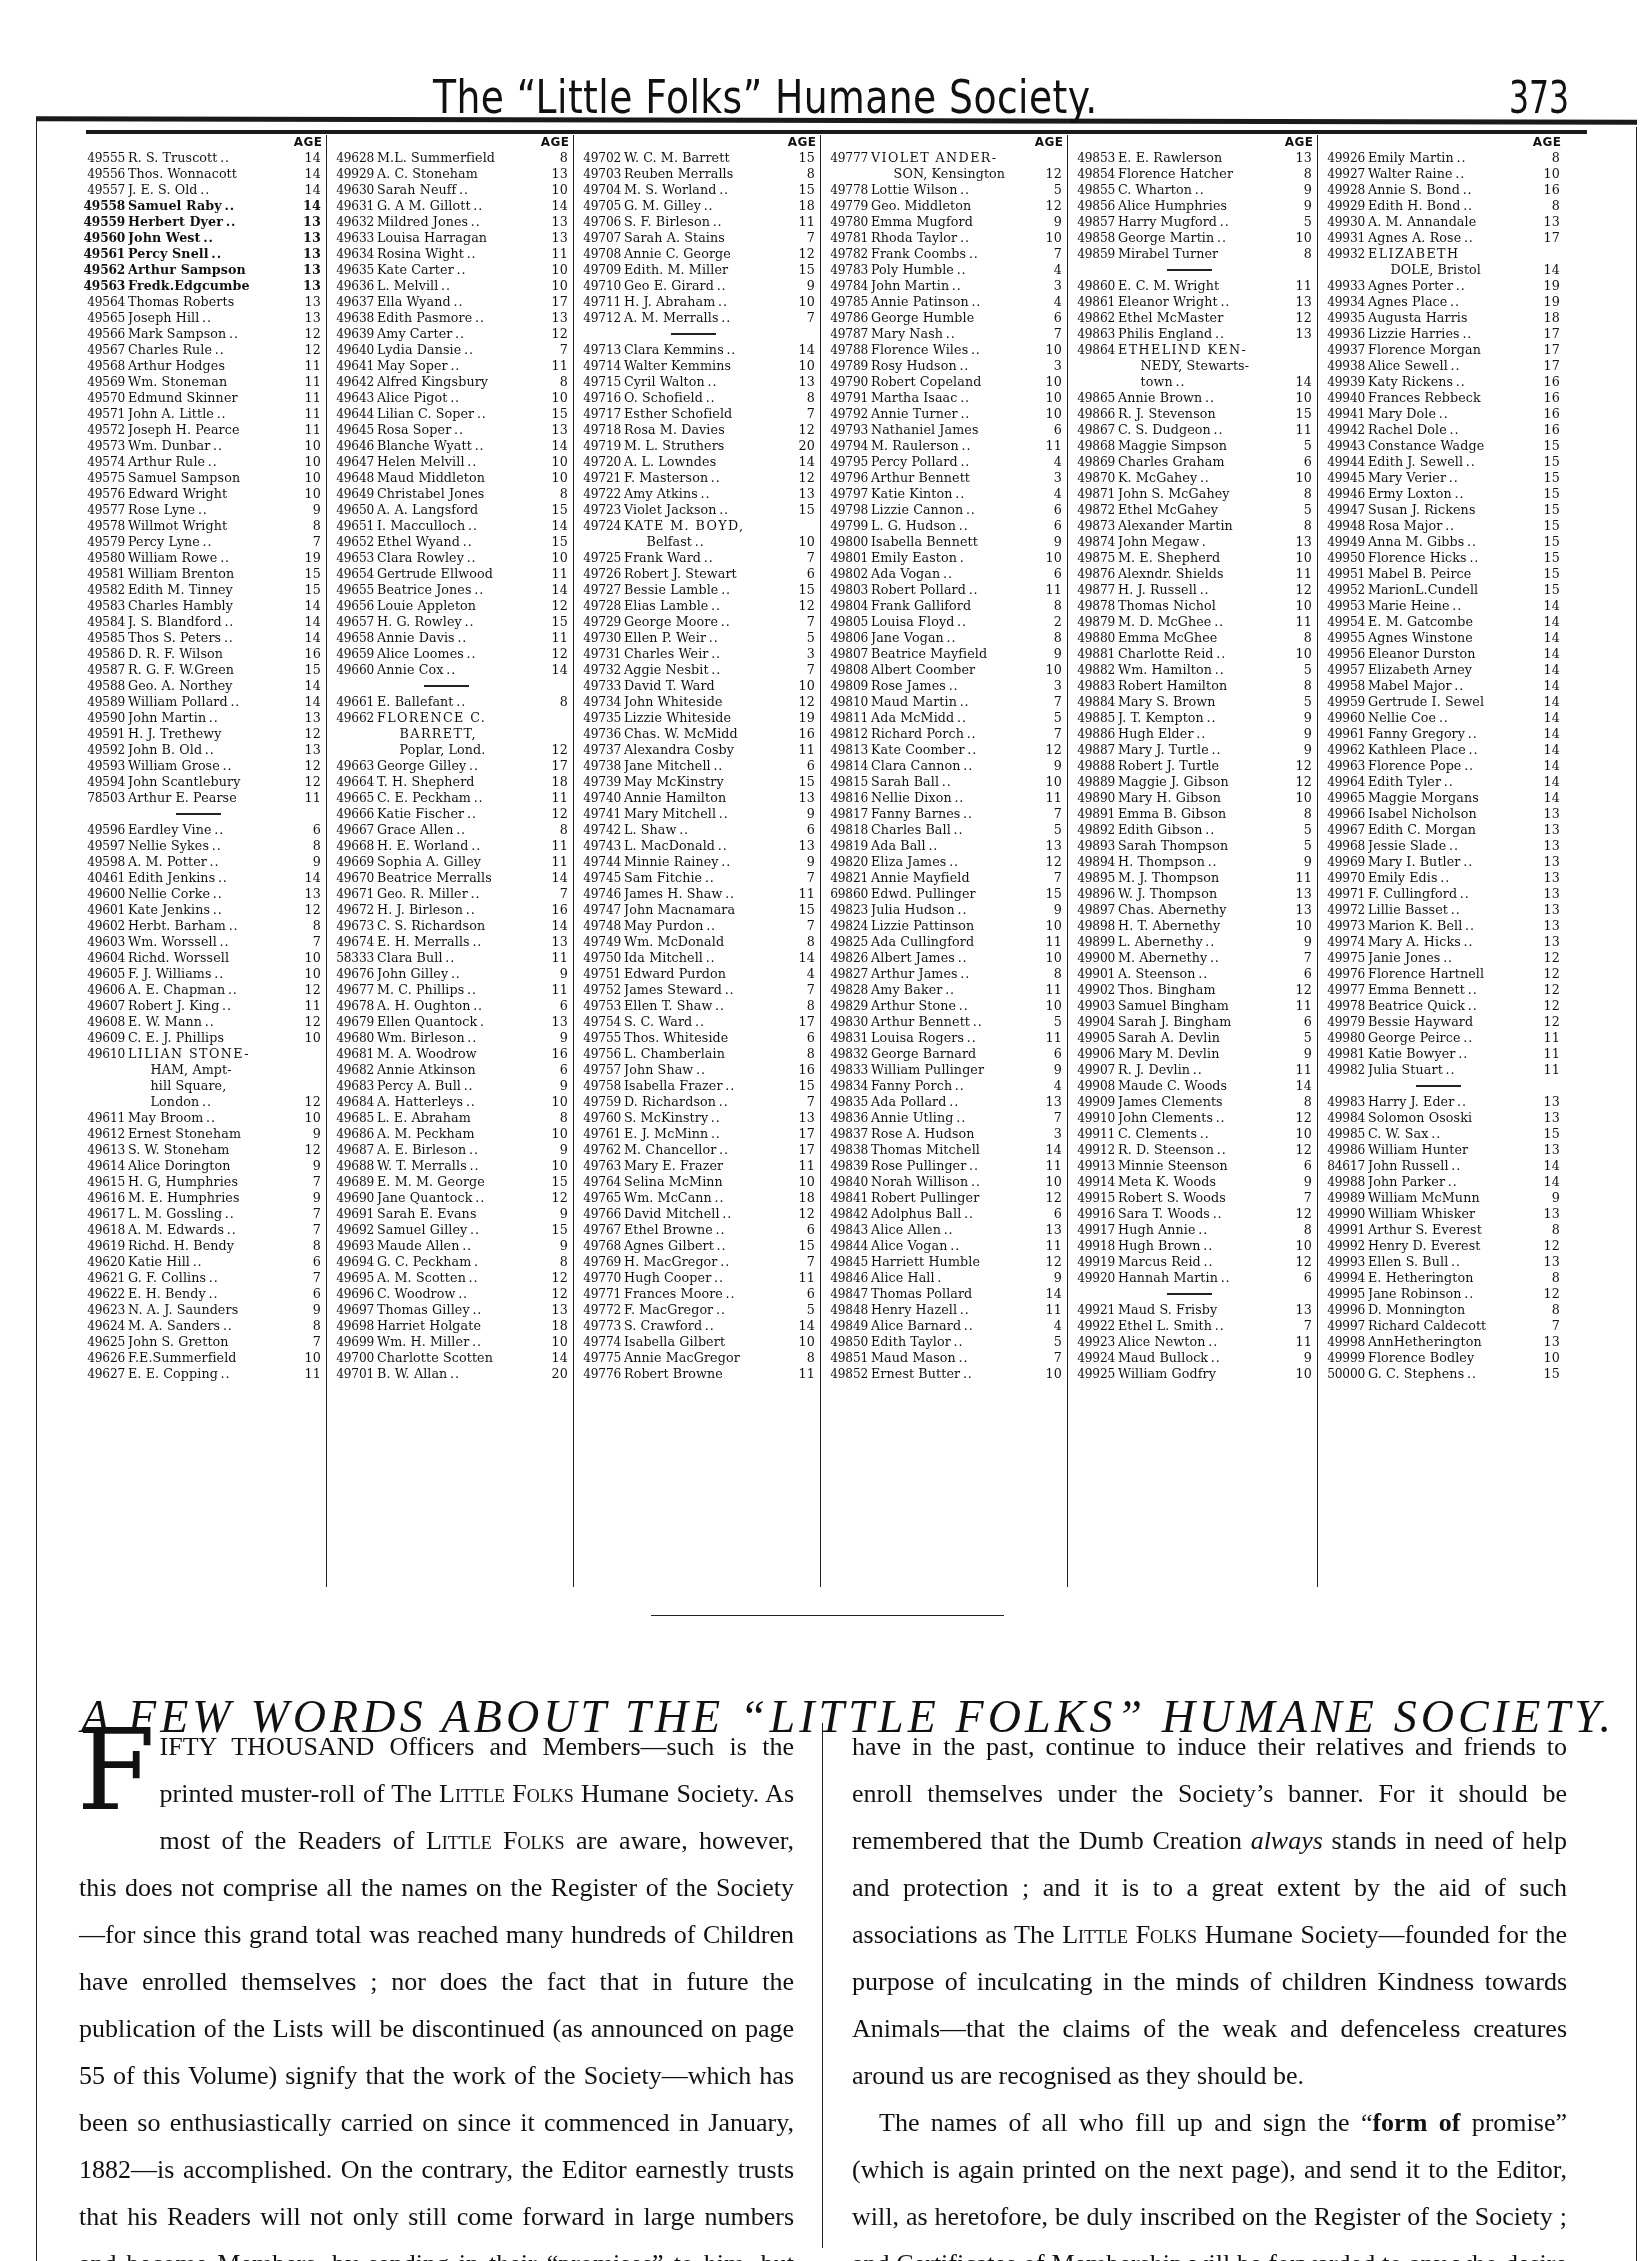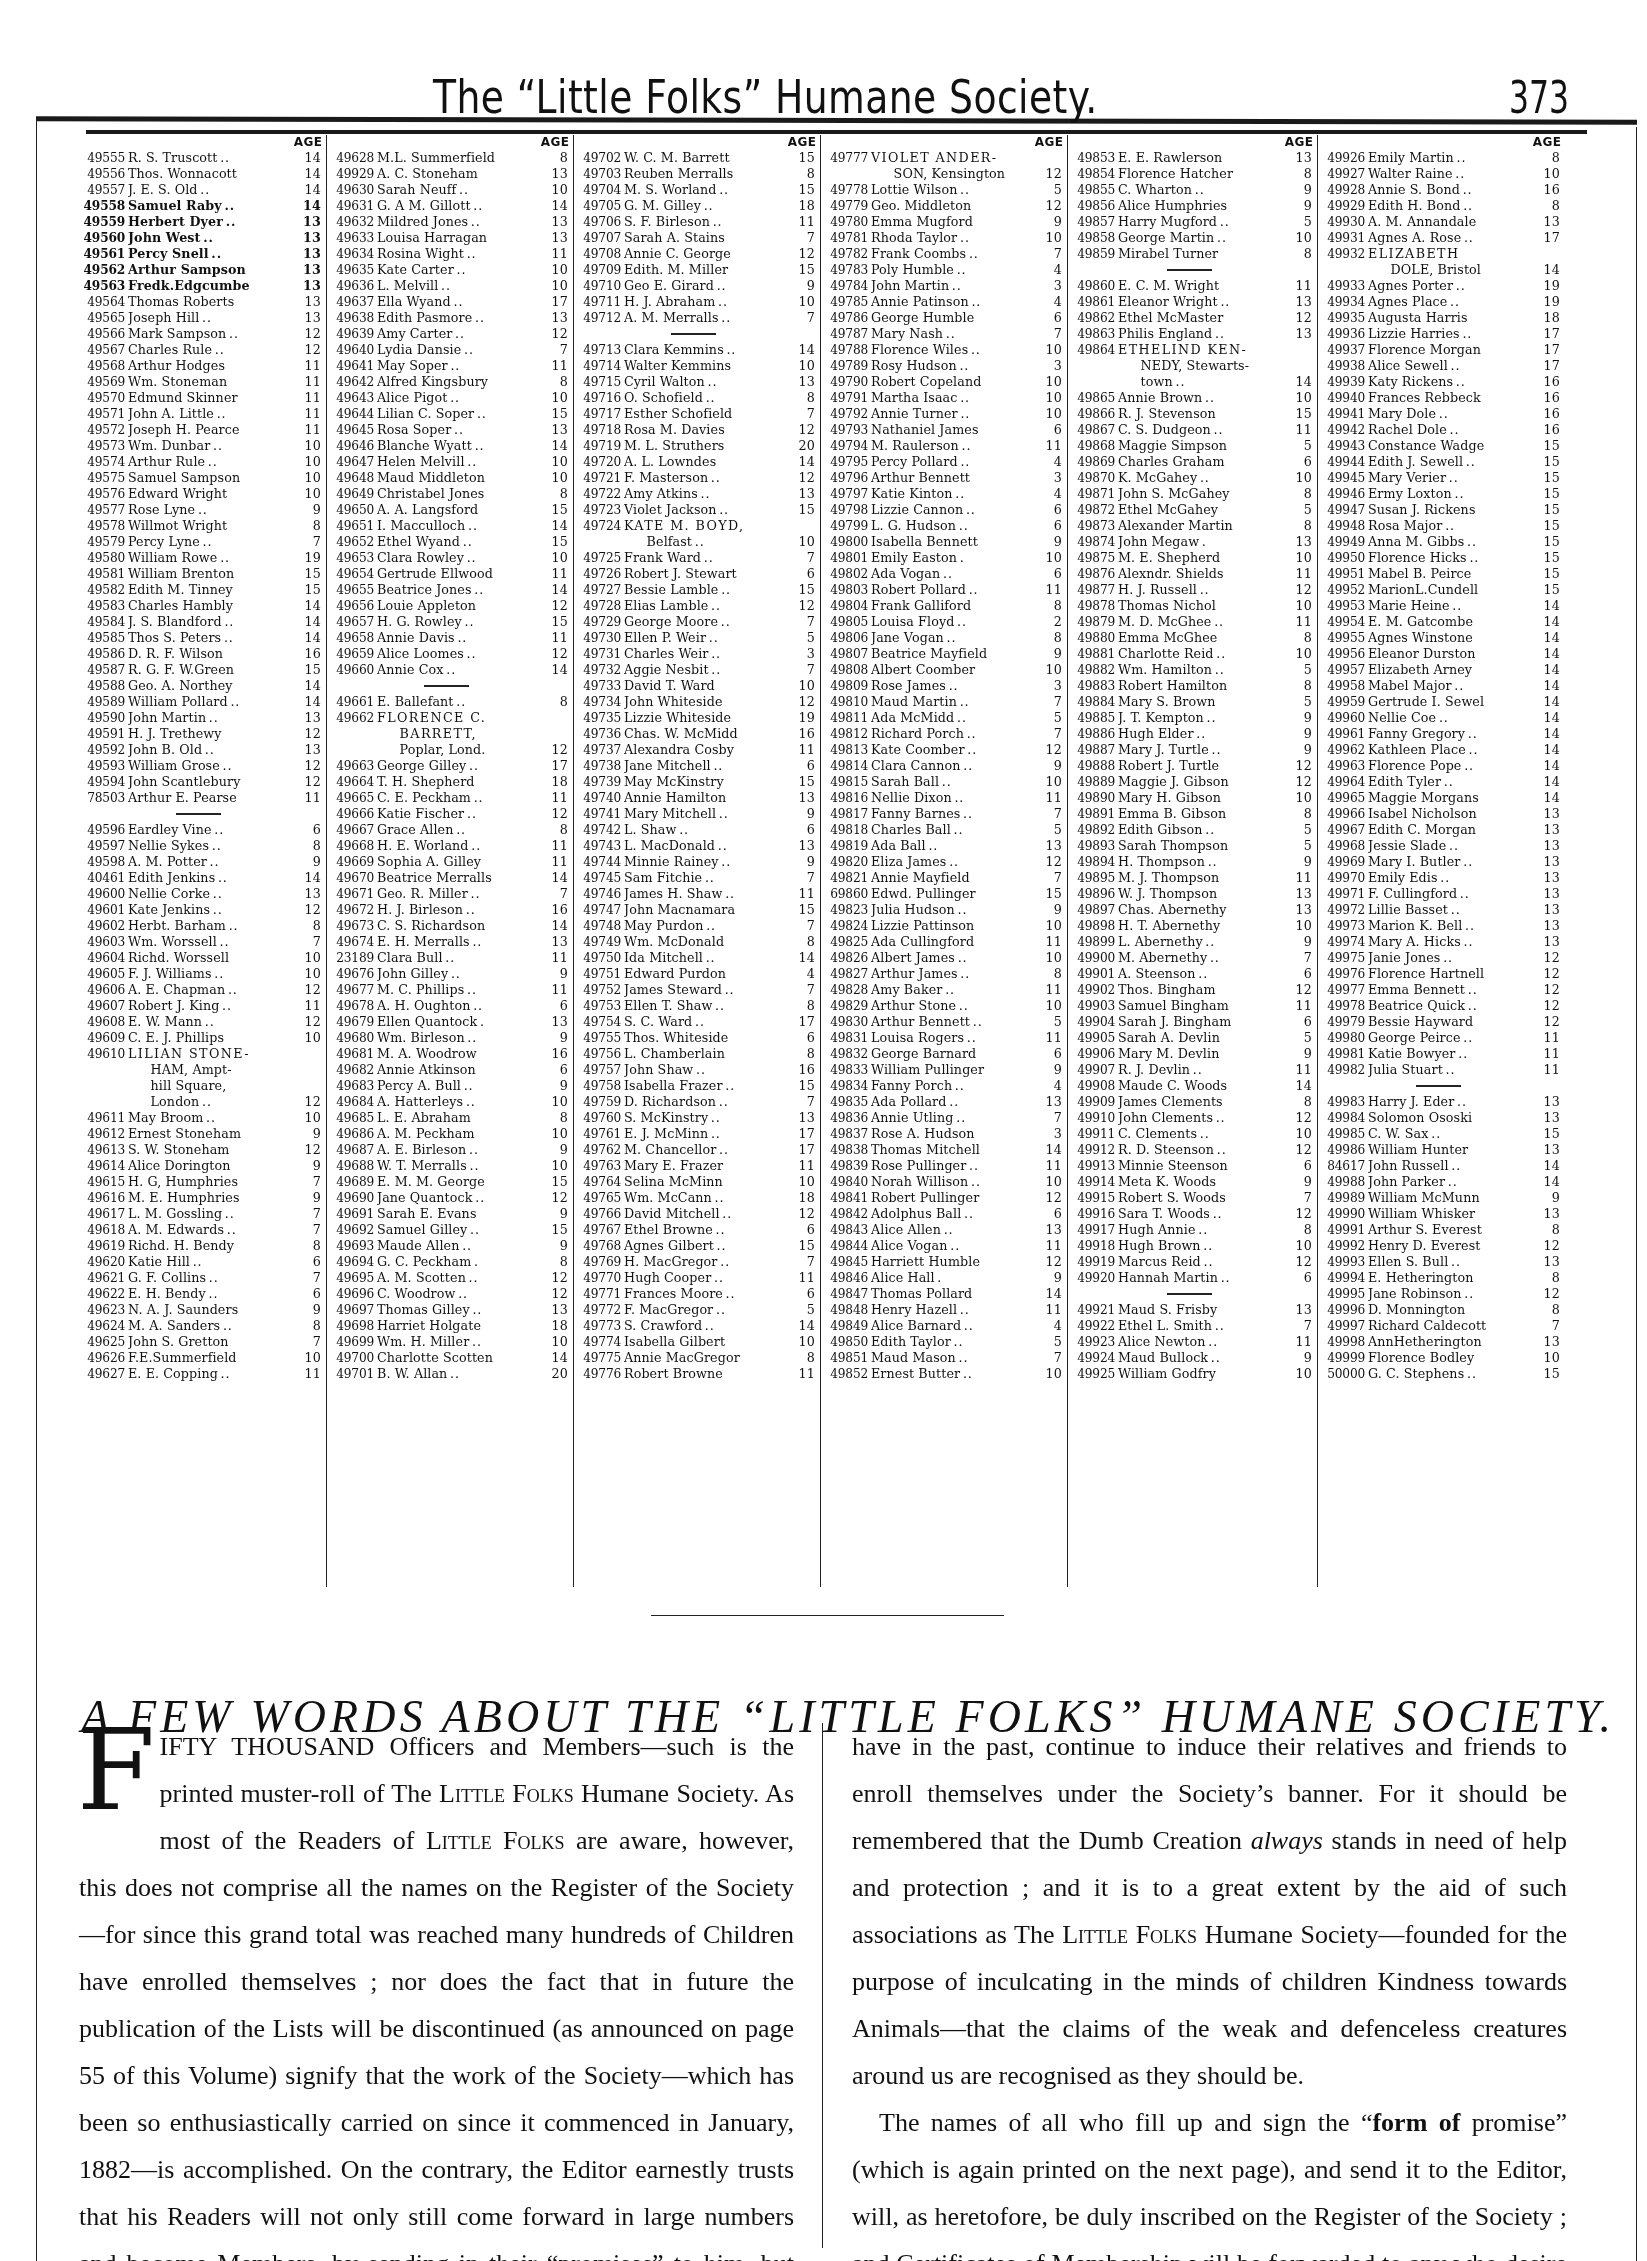--- a/index.html
+++ b/index.html
@@ -680,21 +680,21 @@
           <span class="num">49673</span>
           <span class="name"><span>C. S. Richardson</span><span class="dots"></span></span>
           <span class="age">14</span>
         </div>
         <div class="entry">
           <span class="num">49674</span>
           <span class="name"><span>E. H. Merralls</span><span class="dots">..</span></span>
           <span class="age">13</span>
         </div>
         <div class="entry">
-          <span class="num">23189</span>
+          <span class="num">58333</span>
           <span class="name"><span>Clara Bull</span><span class="dots">..</span></span>
           <span class="age">11</span>
         </div>
         <div class="entry">
           <span class="num">49676</span>
           <span class="name"><span>John Gilley</span><span class="dots">..</span></span>
           <span class="age">9</span>
         </div>
         <div class="entry">
           <span class="num">49677</span>

